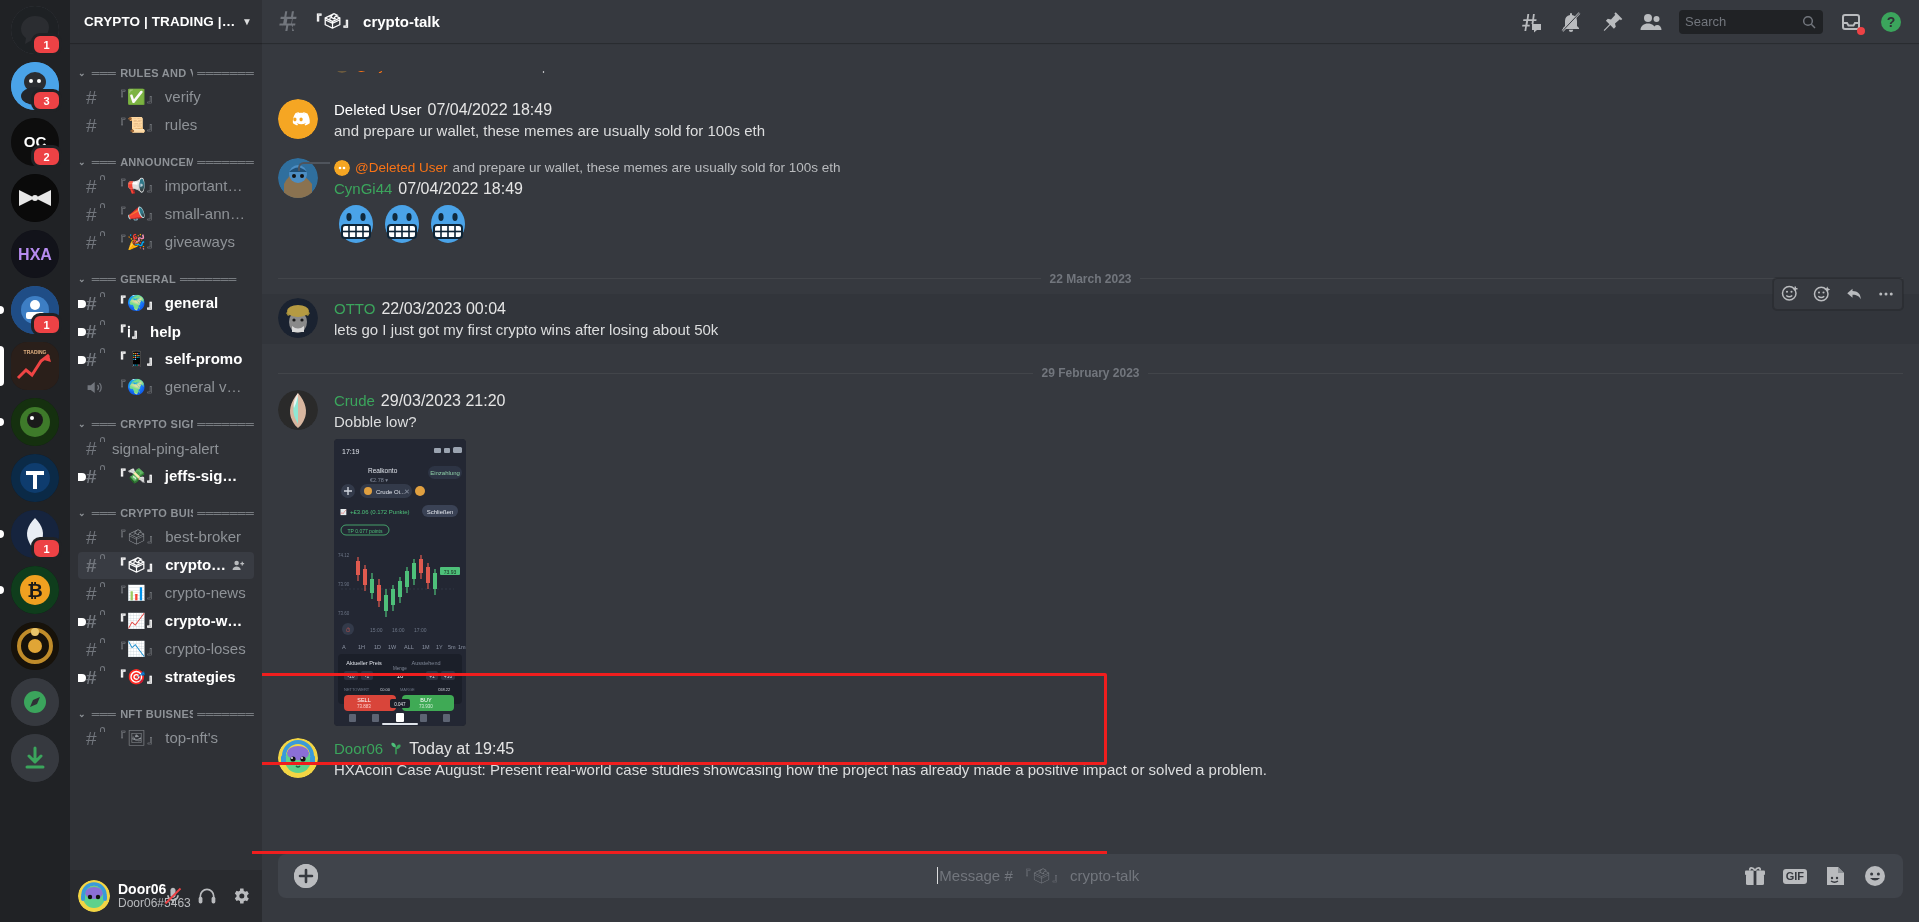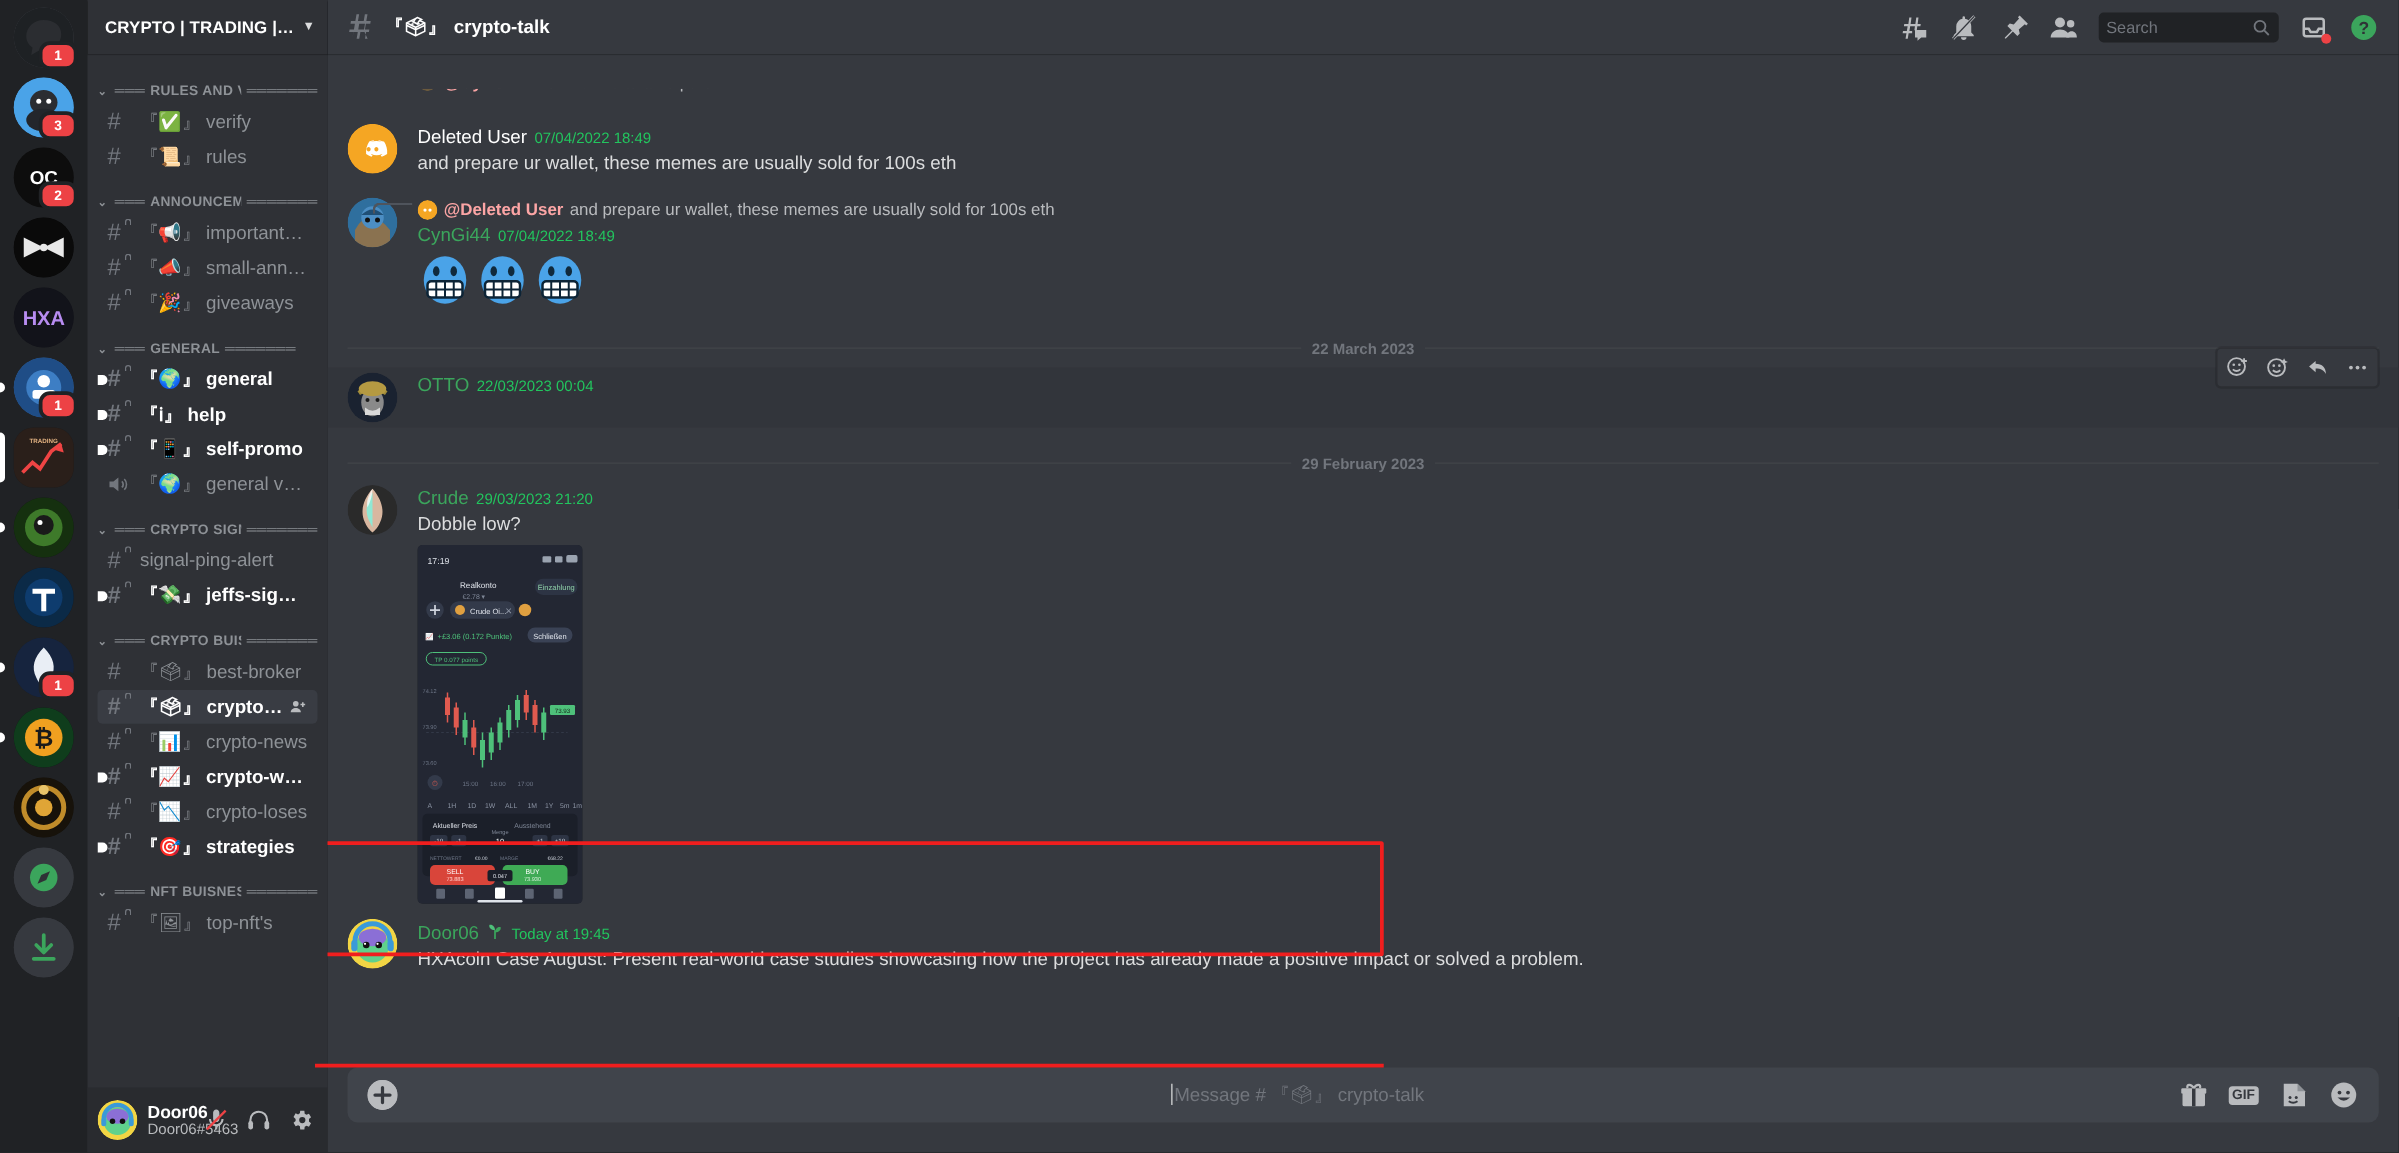--- a/index.html
+++ b/index.html
@@ -122,33 +122,33 @@
   .divider { display: flex; align-items: center; margin: 18px 16px 8px 16px; }
   .divider .line { flex: 1; height: 1px; background: #42454a; }
   .divider .lbl { color: #72767d; font-size: 12px; font-weight: bold; padding: 0 8px; }
 
   .message { display: flex; padding: 2px 48px 2px 16px; position: relative; margin-top: 17px; }
   .message.grouped { margin-top: 0; }
   .avatar { width: 40px; height: 40px; border-radius: 50%; flex: 0 0 40px; margin-right: 16px; overflow: hidden; position: relative; cursor: pointer; }
   .mbody { flex: 1; min-width: 0; }
   .mhead { display: flex; align-items: baseline; gap: 6px; line-height: 1.375rem; }
   .mauthor { font-size: 15px; font-weight: 500; cursor: pointer; }
-  .mtime { color: #22c55e; font-size: 12px; }
+  .mtime { color: #e5e5e5; font-size: 16px; }
   .mtext { color: #dcddde; font-size: 15px; line-height: 1.375; word-wrap: break-word; }
 
   .reply-ctx {
     display: flex; align-items: center; gap: 5px; margin-left: 0;
     color: #b9bbbe; font-size: 13.5px; position: relative; padding-left: 0; height: 20px;
   }
   .reply-spine {
     position: absolute; left: -36px; bottom: 7px; width: 32px; height: 9px;
     border-left: 2px solid #4f545c; border-top: 2px solid #4f545c; border-top-left-radius: 6px;
   }
   .reply-av { width: 16px; height: 16px; border-radius: 50%; overflow: hidden; flex: 0 0 16px; }
-  .reply-name { color: #fca5a5; font-weight: 700; }
+  .reply-name { color: #f97316; font-weight: 400; }
 
   .hoverbar {
     position: absolute; right: 16px; top: -16px; height: 32px;
     background: #36393f; border: 1px solid #2c2e33; border-radius: 4px;
     display: flex; align-items: center; box-shadow: 0 0 0 1px rgba(4,4,5,.15);
   }
   .hoverbar .hb { width: 32px; height: 30px; display: flex; align-items: center; justify-content: center; color: #b9bbbe; cursor: pointer; }
 
   .emoji-row { display: flex; gap: 2px; margin-top: 2px; }
   .big-emoji { width: 44px; height: 44px; }
@@ -732,20 +732,21 @@
                 <circle cx="16" cy="22" r="1.6" fill="#1a1a1a"></circle>
                 <circle cx="24" cy="22" r="1.6" fill="#1a1a1a"></circle>
                 <path d="M14 28 q6 5 12 0 v6 H14z" fill="#d8d8d8"></path>
               </svg>
           </div>
           <div class="mbody">
             <div class="mhead">
               <span class="mauthor" style="color:#3ba55c">OTTO</span>
               <span class="mtime">22/03/2023 00:04</span>
             </div>
+            <div class="mtext">lets go I just got my first crypto wins after losing about 50k</div>
           </div>
         </div>
 
         <div class="divider" style="margin-top:22px;">
           <span class="line"></span>
           <span class="lbl">29 February 2023</span>
           <span class="line"></span>
         </div>
 
         <div class="message" style="margin-top:6px;">

